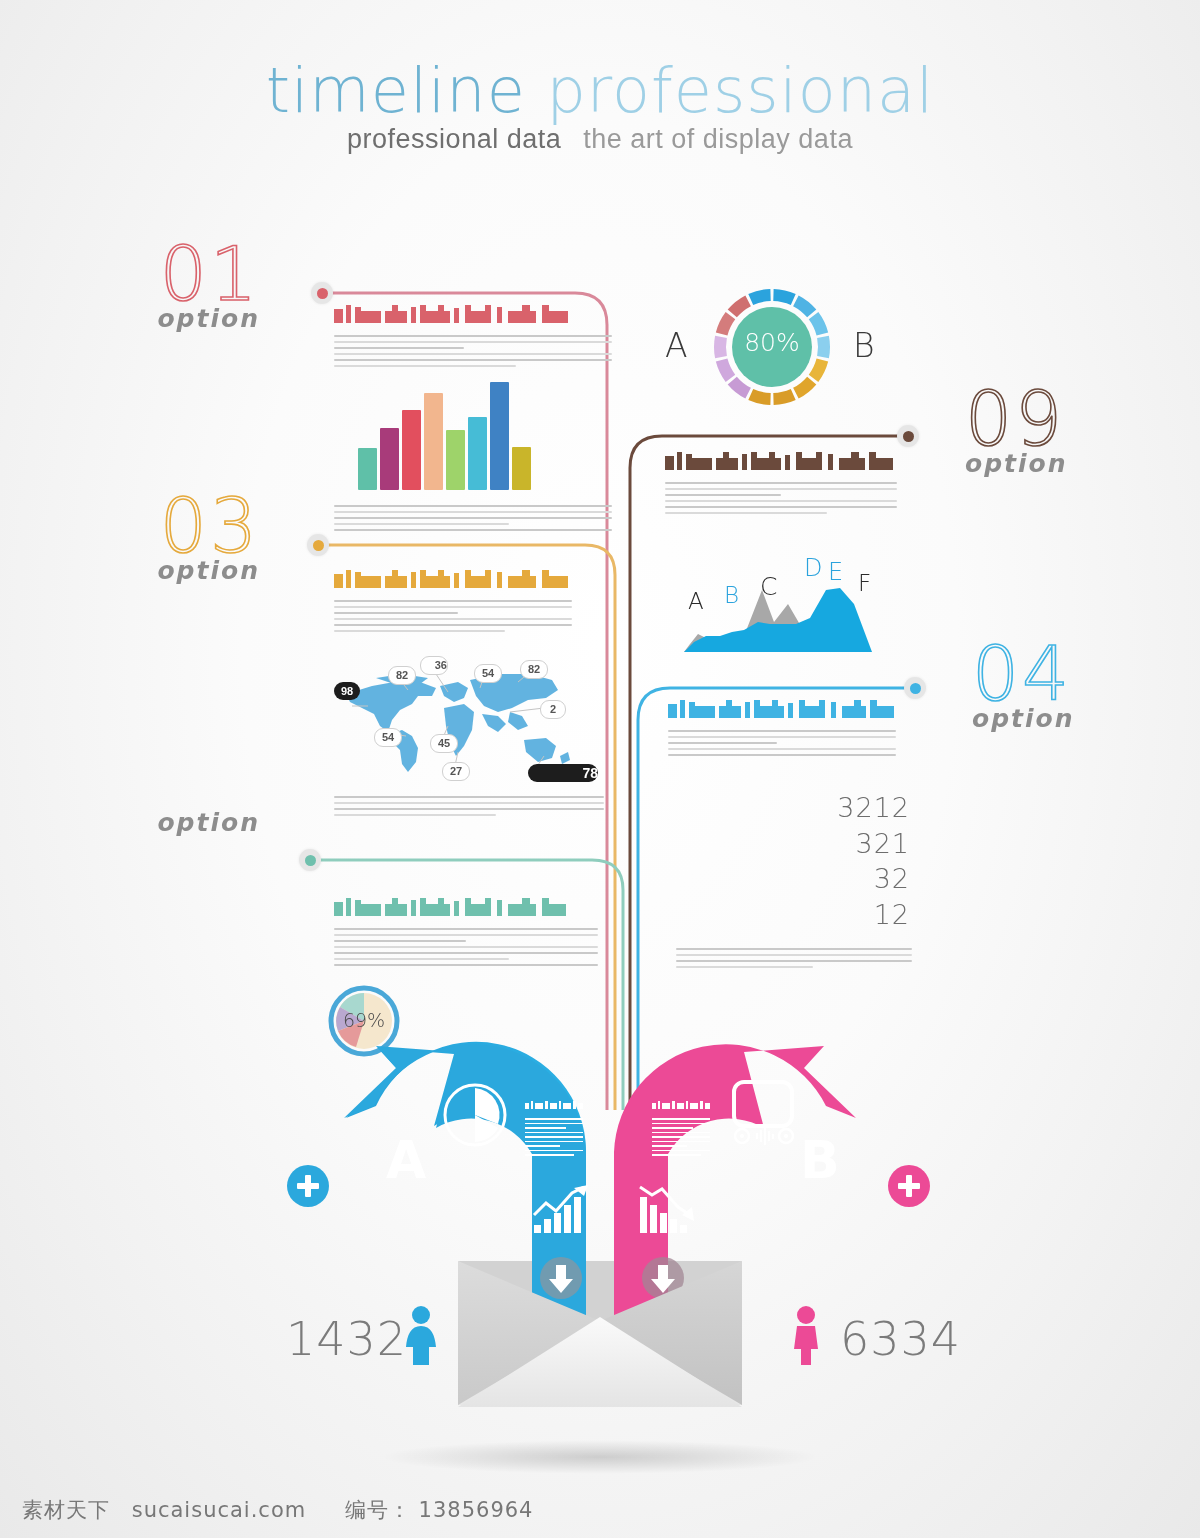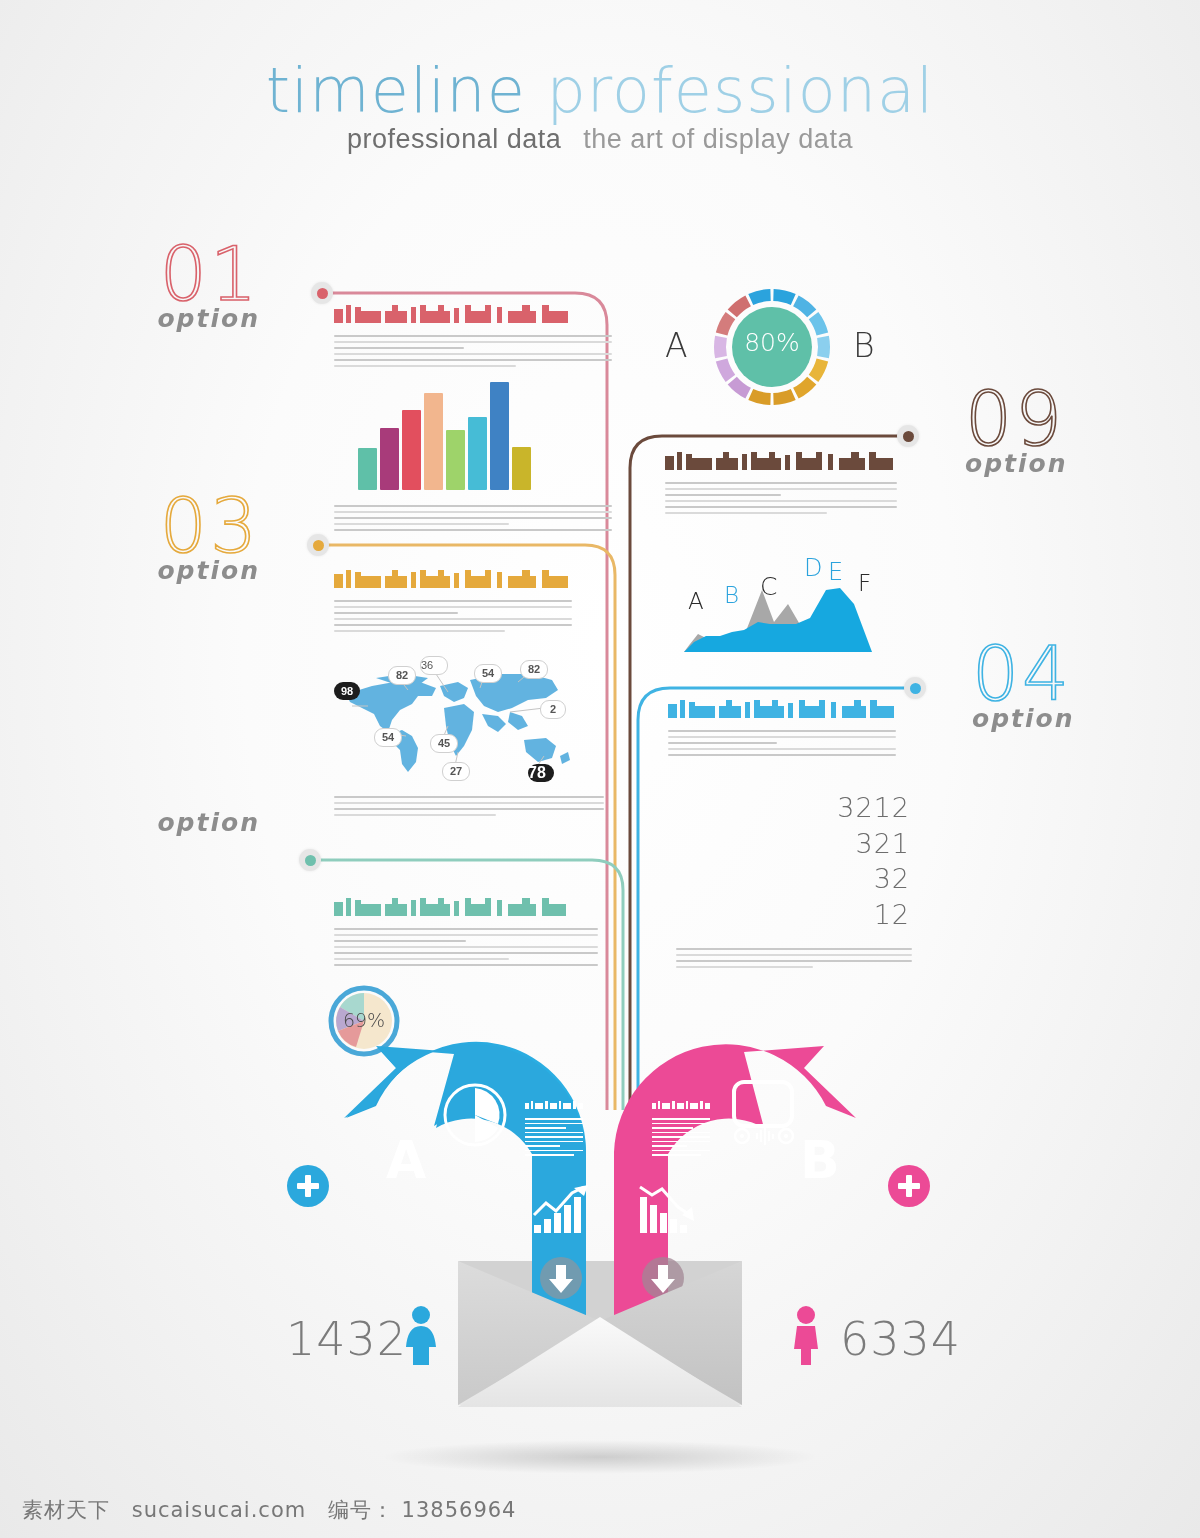--- a/index.html
+++ b/index.html
@@ -321,29 +321,29 @@
         <line x1="36" y1="54" x2="20" y2="54"></line>
         <line x1="178" y1="60" x2="212" y2="56"></line>
         <line x1="116" y1="74" x2="110" y2="88"></line>
         <line x1="74" y1="84" x2="60" y2="82"></line>
         <line x1="126" y1="100" x2="122" y2="118"></line>
         <line x1="212" y1="104" x2="204" y2="116"></line>
       </g>
     </svg>
     
     <span class="abs" style="left:56px;top:14px;width:26px;height:17px;border:1px solid #d0d0d0;border-radius:9px;background:#fff;color:#555;font-size:11px;font-weight:bold;text-align:center;line-height:17px;">82</span>
-    <span class="abs" style="left:88px;top:4px;width:26px;height:17px;border:1px solid #d0d0d0;border-radius:9px;background:#fff;color:#555;font-size:11px;font-weight:normal;text-align:left;line-height:17px;">36</span>
+    <span class="abs" style="left:88px;top:4px;width:26px;height:17px;border:1px solid #d0d0d0;border-radius:9px;background:#fff;color:#555;font-size:11px;font-weight:bold;text-align:right;line-height:17px;">36</span>
     <span class="abs" style="left:142px;top:12px;width:26px;height:17px;border:1px solid #d0d0d0;border-radius:9px;background:#fff;color:#555;font-size:11px;font-weight:bold;text-align:center;line-height:17px;">54</span>
     <span class="abs" style="left:188px;top:8px;width:26px;height:17px;border:1px solid #d0d0d0;border-radius:9px;background:#fff;color:#555;font-size:11px;font-weight:bold;text-align:center;line-height:17px;">82</span>
     <span class="abs" style="left:2px;top:30px;width:26px;height:18px;border-radius:9px;background:#1d1d1d;color:#fff;font-size:11px;font-weight:bold;text-align:center;line-height:18px;">98</span>
     <span class="abs" style="left:208px;top:48px;width:24px;height:17px;border:1px solid #d0d0d0;border-radius:9px;background:#fff;color:#555;font-size:11px;font-weight:bold;text-align:center;line-height:17px;">2</span>
     <span class="abs" style="left:98px;top:82px;width:26px;height:17px;border:1px solid #d0d0d0;border-radius:9px;background:#fff;color:#555;font-size:11px;font-weight:bold;text-align:center;line-height:17px;">45</span>
     <span class="abs" style="left:42px;top:76px;width:26px;height:17px;border:1px solid #d0d0d0;border-radius:9px;background:#fff;color:#555;font-size:11px;font-weight:bold;text-align:center;line-height:17px;">54</span>
     <span class="abs" style="left:110px;top:110px;width:26px;height:17px;border:1px solid #d0d0d0;border-radius:9px;background:#fff;color:#555;font-size:11px;font-weight:bold;text-align:center;line-height:17px;">27</span>
-    <span class="abs" style="left:196px;top:112px;width:26px;height:18px;border-radius:9px;background:#1d1d1d;color:#fff;font-size:16px;font-weight:bold;text-align:left;line-height:18px;">78</span>
+    <span class="abs" style="left:196px;top:112px;width:26px;height:18px;border-radius:9px;background:#1d1d1d;color:#fff;font-size:14px;font-weight:bold;text-align:right;line-height:18px;padding-left:44px;">78</span>
   </div>
 
   <div class="abs lines" style="left:334px;top:788px;width:270px;">
     <div class="ln" style="width:100%"></div>
     <div class="ln alt" style="width:100%"></div>
     <div class="ln" style="width:100%"></div>
     <div class="ln alt" style="width:60%"></div>
   </div>
 
   <div class="abs optblk left" style="left:972px;top:640px;">
@@ -622,18 +622,18 @@
   </svg>
   <span class="abs bigstat" style="left:840px;top:1312px;">6334</span>
 
   <div class="abs" style="left:380px;top:1440px;width:440px;height:34px;border-radius:50%;
        background:radial-gradient(ellipse at center, rgba(0,0,0,.16) 0%, rgba(0,0,0,0) 70%);"></div>
 
   <div class="abs" id="footer">
     <div class="fbar">
       <span>素材天下</span>
       <span style="margin-left:14px;">sucaisucai.com</span>
-      <span style="margin-left:14px;">编号：</span>
+      <span style="margin-left:31px;">编号：</span>
       <span>13856964</span>
     </div>
   </div>
 
 </div>
 
 </body></html>

